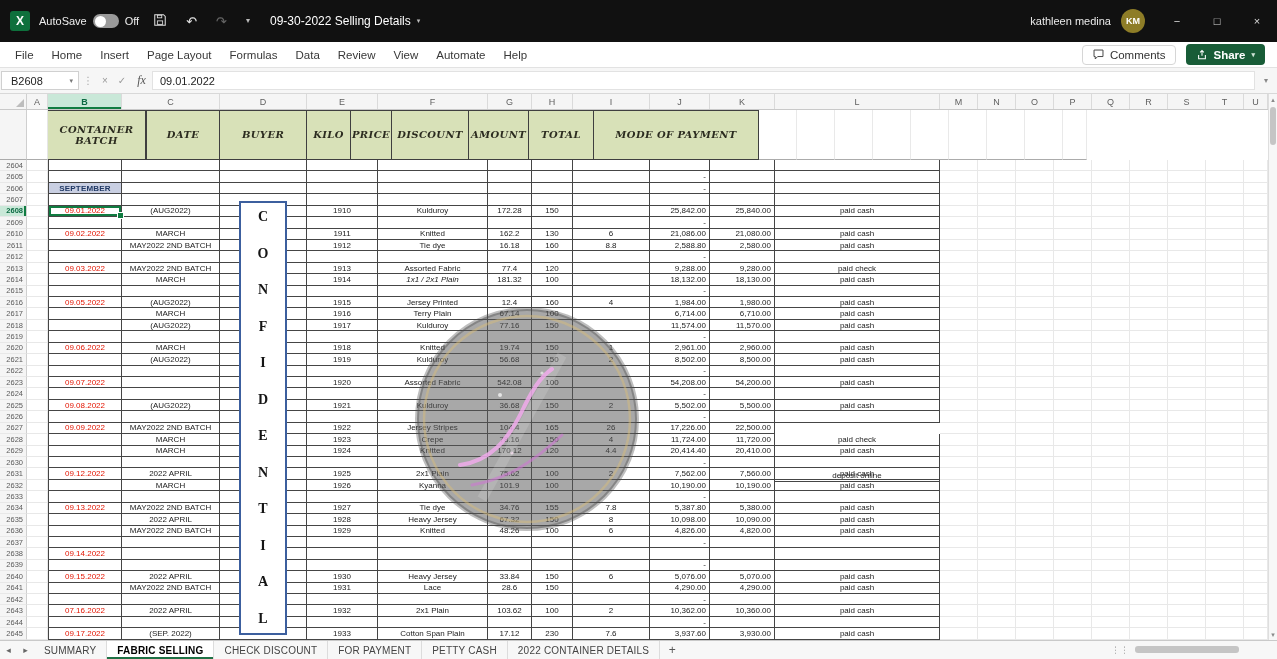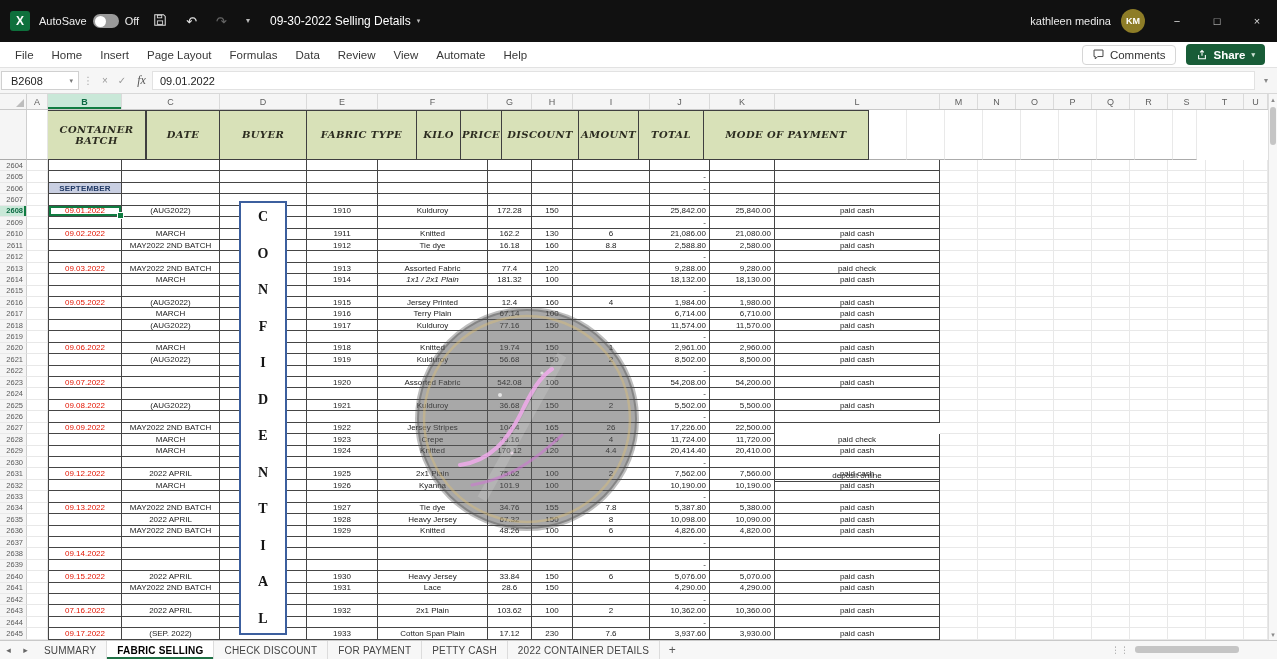--- a/index.html
+++ b/index.html
@@ -221,21 +221,20 @@
       <div class="colcell" style="width: 38px;">S</div>
       <div class="colcell" style="width: 38px;">T</div>
       <div class="colcell" style="width: 24px;">U</div>
     </div>
   <div class="band" id="band-row">
       <div class="band-gutter"></div>
       <div class="band-a" style="width: 21px;"></div>
       <div class="band-cell" style="width: 98px;">CONTAINER BATCH</div>
       <div class="band-cell first" style="width: 74px;">DATE</div>
       <div class="band-cell" style="width: 87px;">BUYER</div>
-      <div class="band-cell" style="width: 110px;">FABRIC TYPE</div>
       <div class="band-cell" style="width: 44px;">KILO</div>
       <div class="band-cell" style="width: 41px;">PRICE</div>
       <div class="band-cell" style="width: 77px;">DISCOUNT</div>
       <div class="band-cell" style="width: 60px;">AMOUNT</div>
       <div class="band-cell" style="width: 65px;">TOTAL</div>
       <div class="band-cell" style="width: 165px;">MODE OF PAYMENT</div>
       <div class="band-empty" style="width: 38px;"></div>
       <div class="band-empty" style="width: 38px;"></div>
       <div class="band-empty" style="width: 38px;"></div>
       <div class="band-empty" style="width: 38px;"></div>

